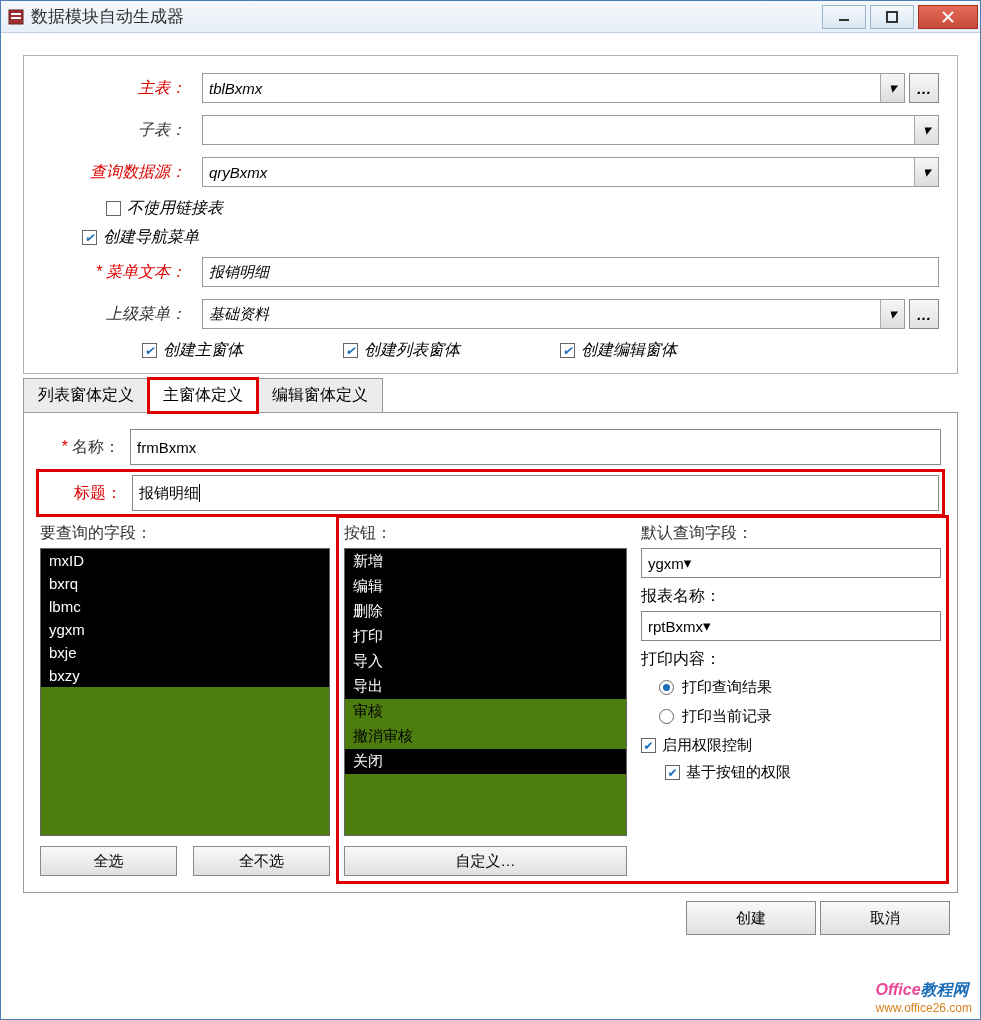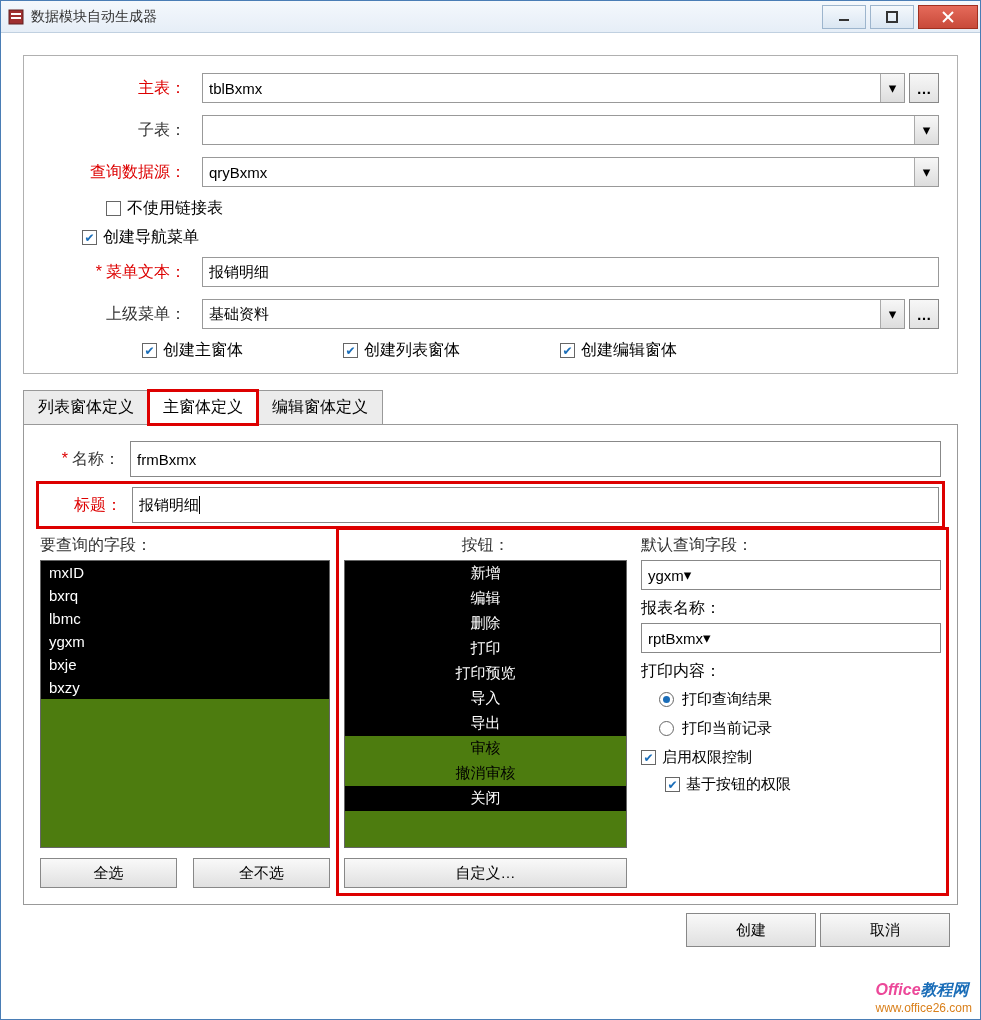--- a/index.html
+++ b/index.html
@@ -26,41 +26,42 @@
       display: flex;
       align-items: center;
       padding-left: 6px;
     }
     .title-icon {
       width: 18px; height: 18px;
       margin-right: 6px;
       display: inline-flex;
       align-items: center; justify-content: center;
     }
-    .title-text { font-size: 14px; color: #333; }
+    .title-text { font-size: 17px; color: #333; }
     .win-controls { margin-left: auto; display: flex; }
     .win-btn {
       width: 44px; height: 24px;
       margin: 3px 2px;
       border: 1px solid #9db5cd;
       background: linear-gradient(#f4f8fc, #dae6f2);
       display: flex; align-items: center; justify-content: center;
       cursor: pointer;
     }
     .win-btn.close { background: linear-gradient(#e56a5a, #c84a3a); border-color: #a03020; color: #fff; width: 60px; }
     .content {
       flex: 1;
       padding: 22px;
       overflow: auto;
       position: relative;
     }
     .upper-box {
       border: 1px solid #b0b0b0;
       padding: 16px 18px 12px 18px;
-      margin-bottom: 16px;
+      margin-bottom: 4px;
+      font-style: italic;
     }
     .form-row {
       display: flex;
       align-items: center;
       margin-bottom: 10px;
       min-height: 32px;
     }
     .form-label {
       width: 160px;
       text-align: right;
@@ -174,21 +175,21 @@
       display: flex;
       align-items: center;
     }
     .title-row-highlight { outline: 3px solid #d00; outline-offset: 1px; padding: 2px; }
     .columns {
       display: flex;
       gap: 14px;
       margin-top: 10px;
     }
     .col-left { width: 290px; }
-    .col-mid { flex: 1; text-align: center; }
+    .col-mid { flex: 1; }
     .col-right { width: 300px; }
     .col-label { font-size: 16px; margin-bottom: 4px; }
     .col-label.req { color: #333; }
     .listbox {
       border: 1px solid #666;
       height: 288px;
       background: #4d7c0f;
       overflow: auto;
       font-size: 15px;
     }
@@ -404,21 +405,20 @@
         </div>
 
         <div class="right-highlight" style="display:flex; gap:14px; flex:1;">
           <div class="col-mid">
             <div class="col-label req"><span>按钮：</span></div>
             <div class="listbox" id="buttons-list">
                 <div class="li sel">新增</div>
                 <div class="li sel">编辑</div>
                 <div class="li sel">删除</div>
                 <div class="li sel">打印</div>
-                <div class="li sel">打印预览</div>
                 <div class="li sel">导入</div>
                 <div class="li sel">导出</div>
                 <div class="li">审核</div>
                 <div class="li">撤消审核</div>
                 <div class="li sel">关闭</div>
               </div>
             <div class="btn-pair">
               <div class="pbtn" style="flex:1;">自定义…</div>
             </div>
           </div>

